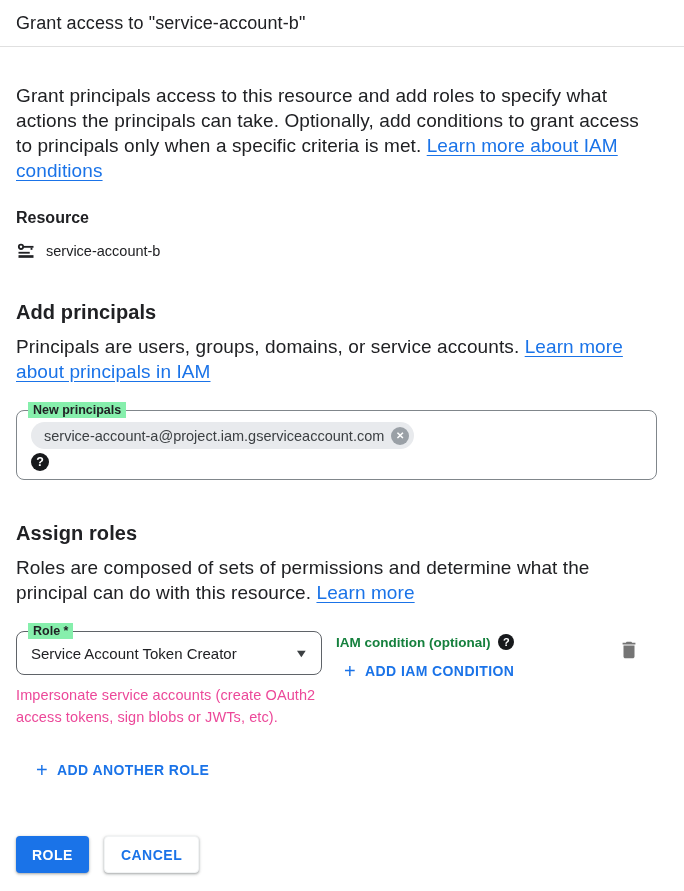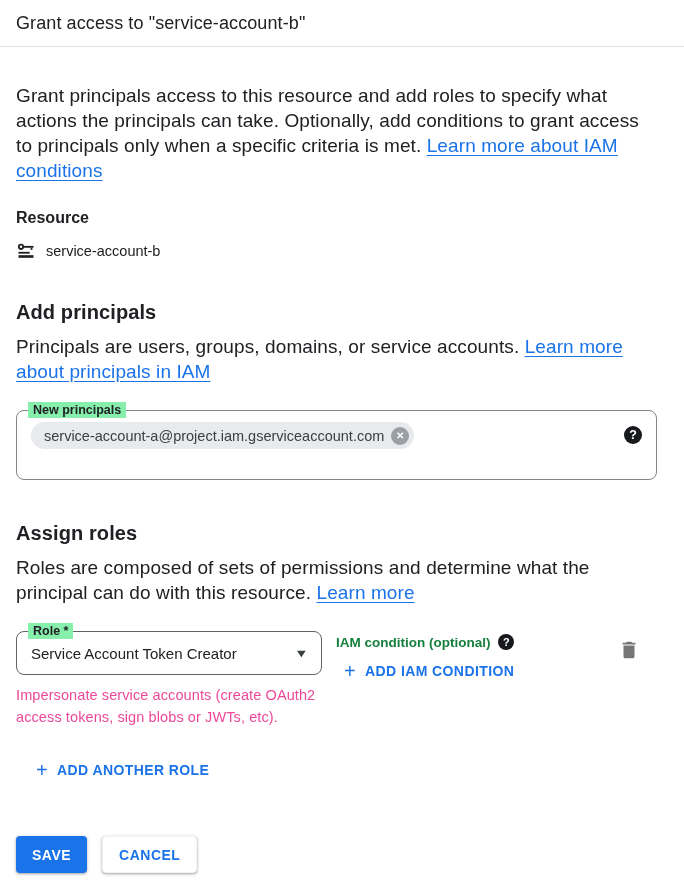--- a/index.html
+++ b/index.html
@@ -45,21 +45,21 @@
   .outlined-field {
     position: relative; margin-top: 26px; height: 70px;
     border: 1px solid #80868b; border-radius: 8px;
     padding: 11px 14px 0 14px;
   }
   .field-legend {
     position: absolute; top: -9px; left: 11px; background: #86efac;
     padding: 0 5px; font-size: 12.5px; font-weight: 700; color: #202124;
     line-height: 16px;
   }
-  .field-inner { display: flex; align-items: flex-start; justify-content: space-between; }
+  .field-inner { display: flex; align-items: flex-start; justify-content: space-between; flex-direction: column; }
 
   .chip {
     display: inline-flex; align-items: center; gap: 7px;
     background: #e8eaed; border-radius: 14px; height: 27px;
     padding: 0 5px 0 13px; max-width: 460px;
   }
   .chip-label { font-size: 14.5px; color: #3c4043; white-space: nowrap; }
   .chip-remove {
     width: 18px; height: 18px; border-radius: 50%; background: #9aa0a6;
     color: #fff; font-size: 10px; line-height: 18px; text-align: center;
@@ -207,17 +207,17 @@
     </div>
 
     <button class="text-button add-role-button">
       <span class="plus-glyph">+</span>
       <span>ADD ANOTHER ROLE</span>
     </button>
 
   </div>
 
   <div class="actions">
-    <button class="btn btn-primary">SAVE</button>
+    <button class="btn btn-primary">ROLE</button>
     <button class="btn btn-secondary">CANCEL</button>
   </div>
 
 </div>
 
 </body></html>

